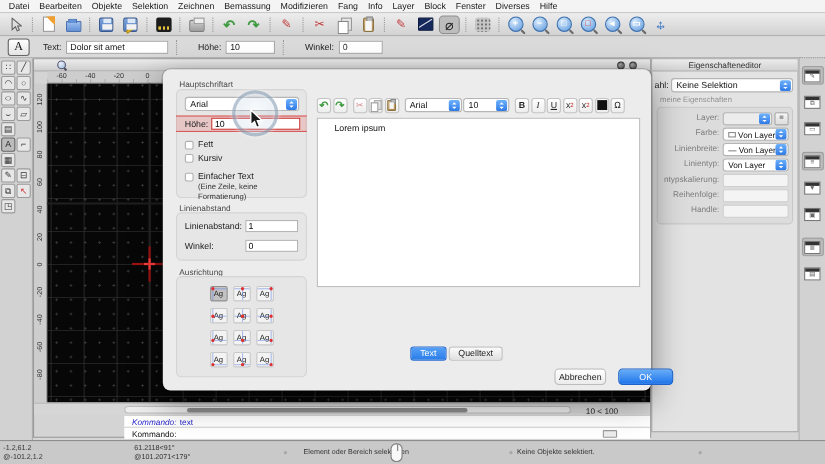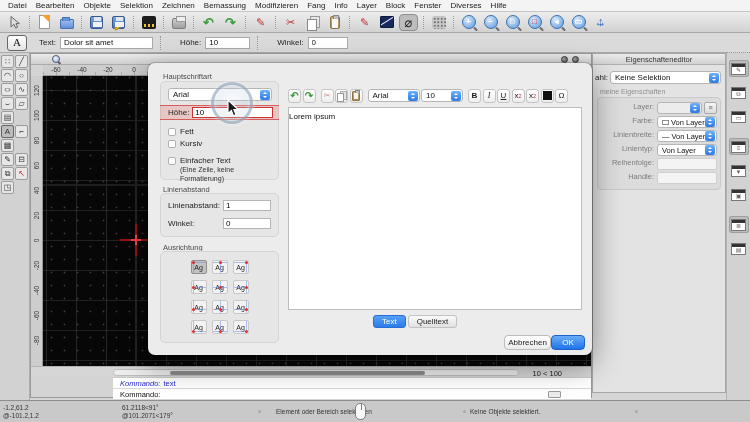--- a/index.html
+++ b/index.html
@@ -195,29 +195,29 @@
   .eb.ital{font-style:italic;font-family:"Liberation Serif",serif;}
   .eb.und{text-decoration:underline;}
   .eb sup{color:#d03030;font-size:5.5px;} .eb sub{color:#d03030;font-size:5.5px;}
   .black-swatch{width:9px;height:9px;background:#111;display:block;}
   .ic-pages-s{width:9px;height:10px;position:relative;display:block;}
   .ic-pages-s::before{content:"";position:absolute;left:3px;top:0;width:5px;height:7px;background:#e3e3e3;border:1px solid #aaa;}
   .ic-pages-s::after{content:"";position:absolute;left:0;top:2px;width:5px;height:7px;background:#fff;border:1px solid #999;}
   .ic-clip-s{width:8px;height:10px;background:linear-gradient(#d2ad74,#b08a4e);border:1px solid #8d7340;border-radius:1px;position:relative;display:block;}
   .ic-clip-s::before{content:"";position:absolute;left:1.5px;top:-1.5px;width:3px;height:2px;background:#bdbdbd;border:1px solid #8a8a8a;}
   .ic-clip-s::after{content:"";position:absolute;left:1px;top:1.5px;width:4px;height:6px;background:#f7f7f7;}
-  #ed-text{position:absolute;left:140px;top:44px;width:294px;height:203px;background:#fff;border:1px solid #bdbdbd;
-    font-size:8px;padding:4px 0;color:#111;}
+  #ed-text{position:absolute;left:140px;top:44px;width:294px;height:154px;background:#fff;border:1px solid #bdbdbd;
+    font-size:8px;padding:4px 15px;color:#111;}
   #ed-tabs{position:absolute;left:225px;top:252px;display:flex;gap:2px;}
   .tab{height:13px;padding:0 8px;font-size:8px;border-radius:3px;display:flex;align-items:center;
     border:1px solid #c2c2c2;background:linear-gradient(#fbfbfb,#e0e0e0);color:#222;}
   .tab.active{background:linear-gradient(#55a0f7,#2a7de9);border-color:#2a6dd0;color:#fff;}
   .dlg-btn{position:absolute;top:272px;height:15px;border-radius:4px;font-size:8px;display:flex;align-items:center;justify-content:center;padding:0;}
   #btn-cancel{left:356px;width:47px;background:linear-gradient(#fff,#ebebeb);border:1px solid #bcbcbc;color:#222;}
-  #btn-ok{left:403px;width:34px;background:linear-gradient(#69adf8,#1e74ea);border:1px solid #1c62c8;color:#fff;}
+  #btn-ok{left:414px;width:50px;background:linear-gradient(#69adf8,#1e74ea);border:1px solid #1c62c8;color:#fff;}
 
   
   #clickmark{position:absolute;left:211px;top:82px;width:42px;height:42px;border-radius:50%;
     border:3px solid rgba(140,160,180,.55);background:radial-gradient(circle,rgba(225,235,245,.15),rgba(170,195,220,.30));
     box-shadow:0 0 5px rgba(255,255,255,.5), inset 0 0 4px rgba(255,255,255,.5);z-index:60;}
   #cursor{position:absolute;left:227px;top:99px;z-index:61;}
 
   
   #statusbar{position:absolute;left:0;right:0;bottom:0;height:22px;background:#c9c9c9;border-top:1px solid #8e8e8e;font-size:6.5px;color:#333;}
   #statusbar span{position:absolute;white-space:nowrap;}
@@ -517,20 +517,24 @@
         </span>
       </div>
       <div class="prow">
         <span class="plabel">Linientyp:</span>
         <span class="select pselect">
           <span>Von Layer</span>
           <span class="stepper"></span>
         </span>
       </div>
       <div class="prow">
+        <span class="plabel">ntypskalierung:</span>
+        <span class="pfield"></span>
+      </div>
+      <div class="prow">
         <span class="plabel">Reihenfolge:</span>
         <span class="pfield"></span>
       </div>
       <div class="prow">
         <span class="plabel">Handle:</span>
         <span class="pfield"></span>
       </div>
     </div>
   </div>
 

